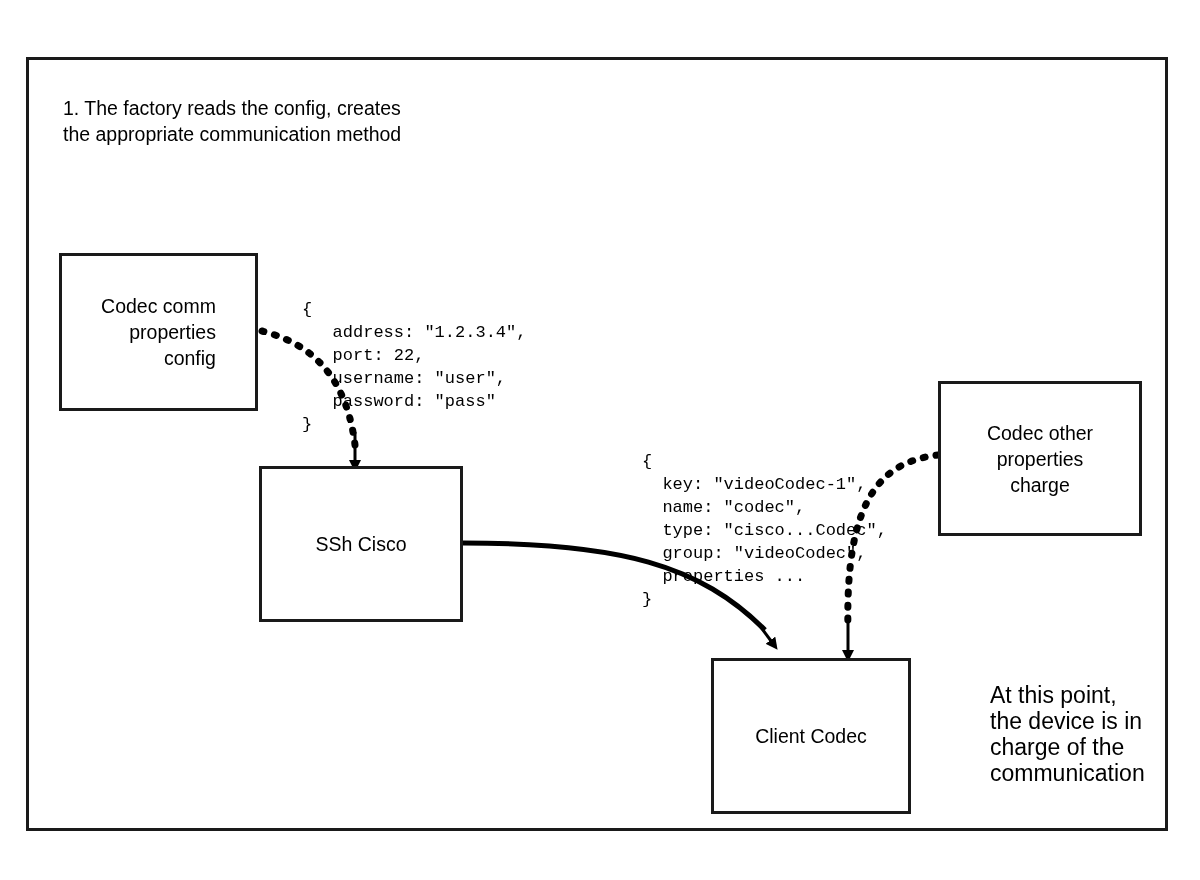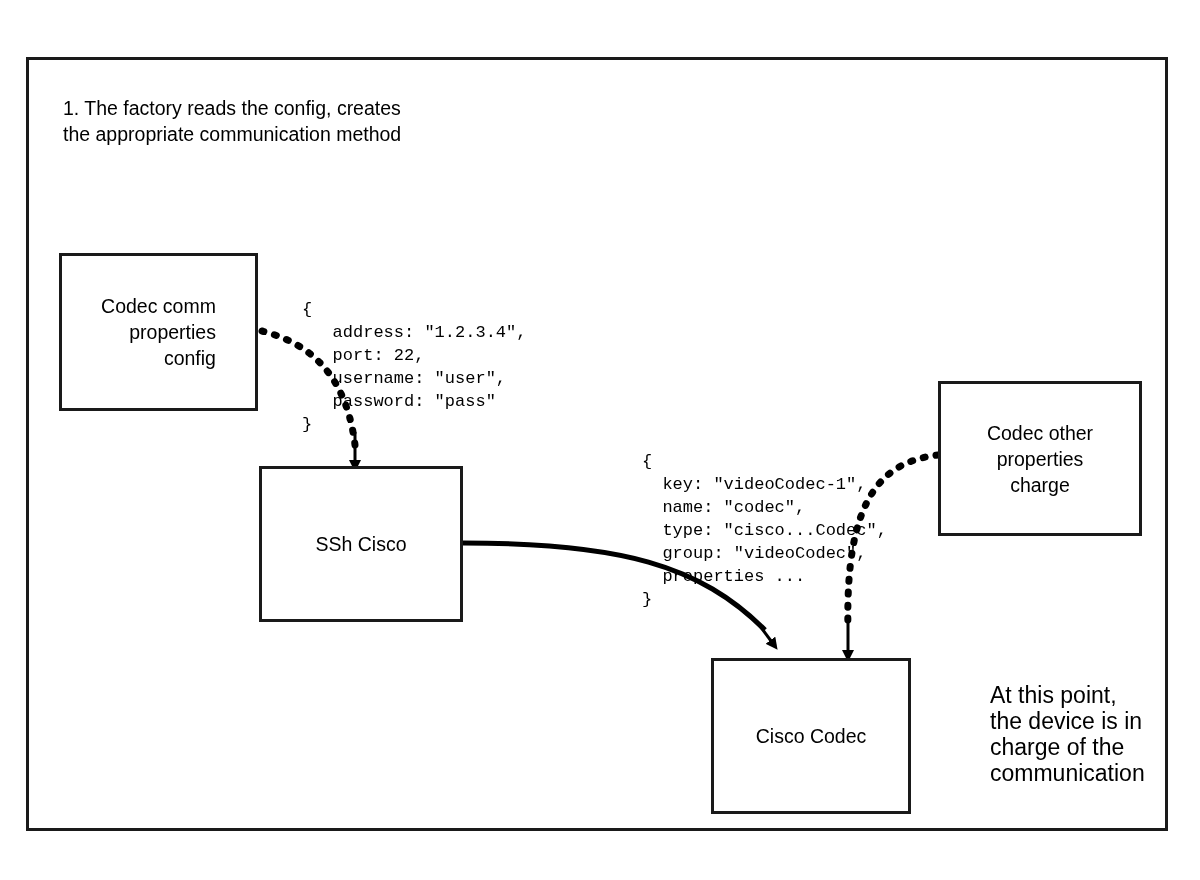--- a/index.html
+++ b/index.html
@@ -117,21 +117,21 @@
   <div class="box" id="box-comm-config">Codec comm
 properties
 config</div>
 
   <div class="box" id="box-ssh-client">SSh Cisco</div>
 
   <div class="box" id="box-other-config">Codec other
 properties
 charge</div>
 
-  <div class="box" id="box-cisco-codec">Cisco Codec</div>
+  <div class="box" id="box-cisco-codec">Client Codec</div>
 
   <div class="code" id="code-comm">{
    address: "1.2.3.4",
    port: 22,
    username: "user",
    password: "pass"
 }</div>
 
   <div class="code" id="code-other">{
   key: "videoCodec-1",

